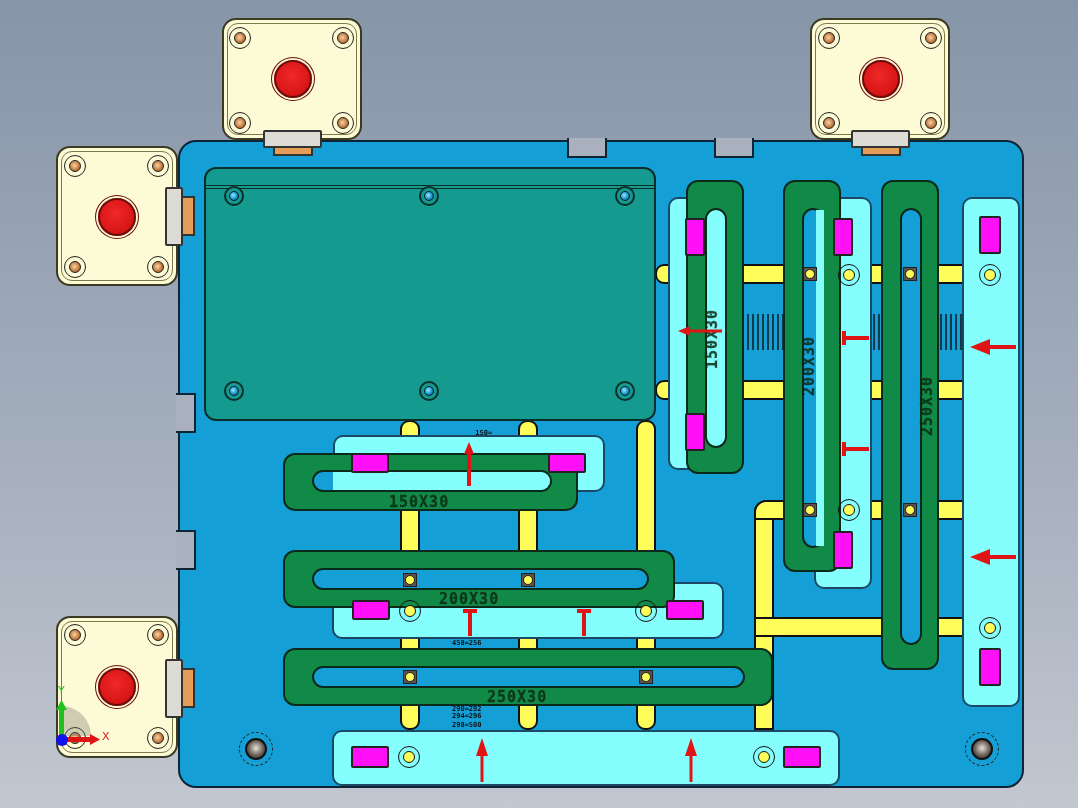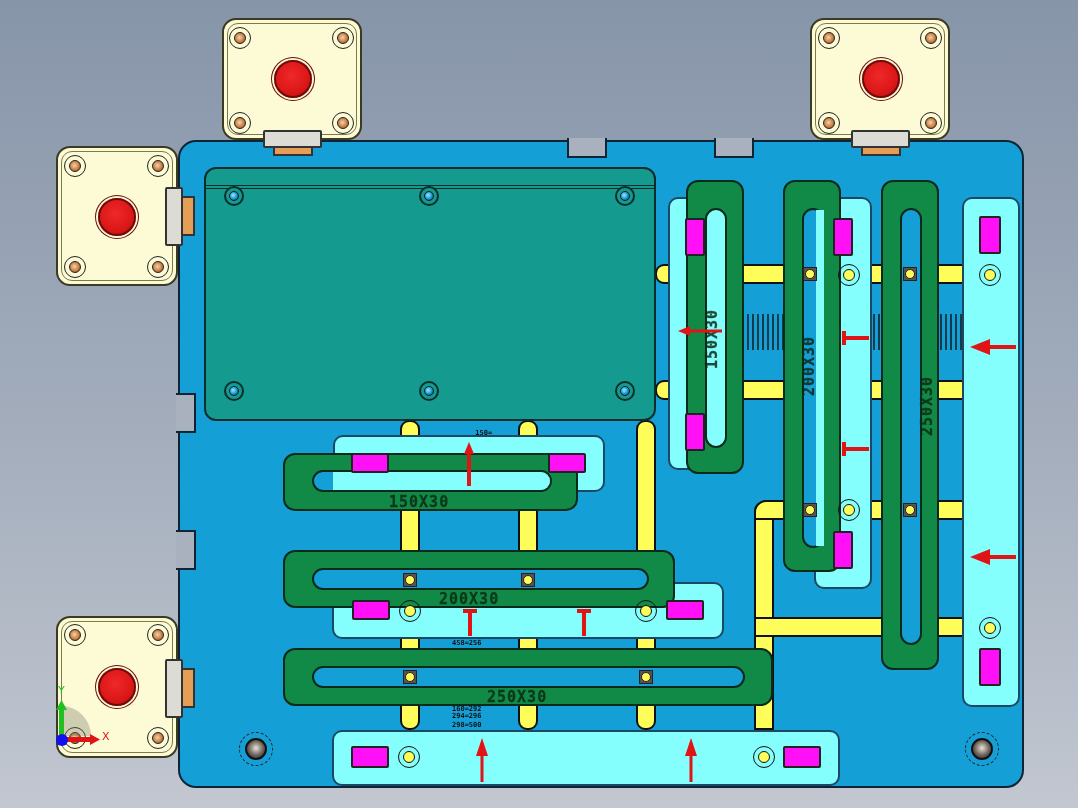--- a/index.html
+++ b/index.html
@@ -86,21 +86,21 @@
 <div class="abs scale" style="left:450px;top:430px;">      150=
 190=192
 194=196
 198=200
 202=204
 206=208</div>
 <div class="abs scale" style="left:452px;top:574px;">222=224</div>
 <div class="abs scale" style="left:452px;top:640px;">458=256</div>
 <div class="abs scale" style="left:452px;top:672px;">274=272
 276=276</div>
-<div class="abs scale" style="left:452px;top:706px;">160=292
+<div class="abs scale" style="left:452px;top:706px;">290=292
 294=296</div>
 <div class="abs scale" style="left:452px;top:722px;">298=500</div>
 <div class="abs" style="left:747px;top:314px;width:36px;height:36px;background:repeating-linear-gradient(90deg,#111 0 2px,transparent 2px 5px);opacity:.7;"></div>
 <div class="abs" style="left:873px;top:314px;width:36px;height:36px;background:repeating-linear-gradient(90deg,#111 0 2px,transparent 2px 5px);opacity:.7;"></div>
 <div class="abs" style="left:940px;top:314px;width:22px;height:36px;background:repeating-linear-gradient(90deg,#111 0 2px,transparent 2px 5px);opacity:.7;"></div>
 
 <div class="abs lightblue" style="left:333px;top:435px;width:272px;height:57px;"></div>
 
 <div class="abs green" style="left:283px;top:453px;width:295px;height:58px;">
   <div class="abs slot" style="left:27px;top:15px;width:240px;height:22px;"></div>

